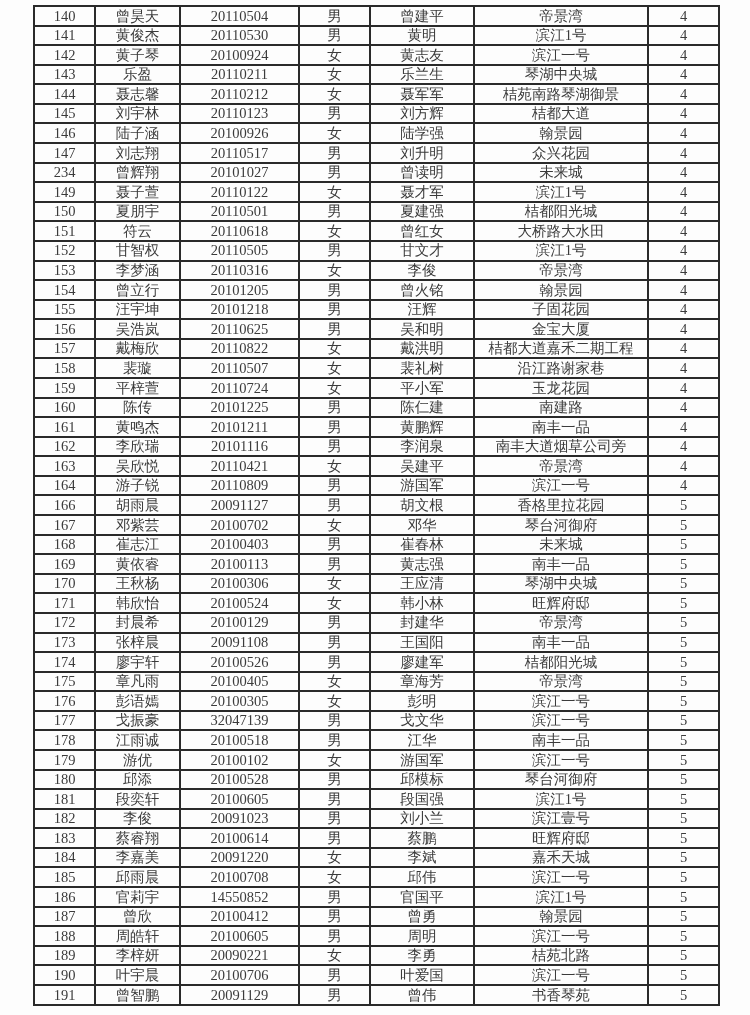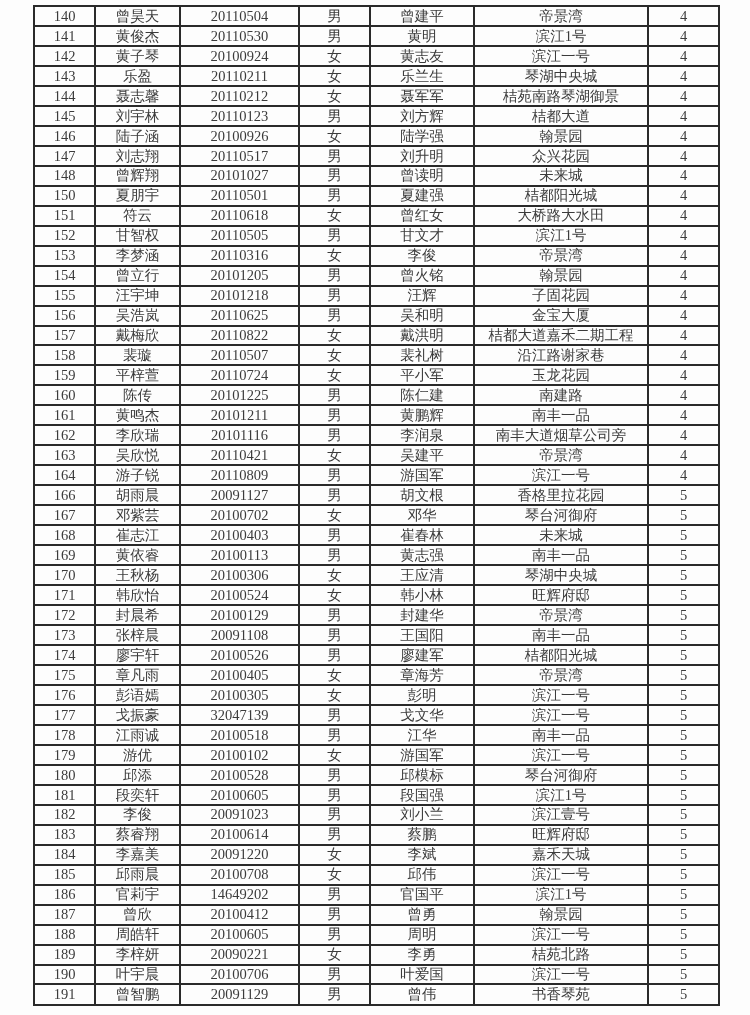--- a/index.html
+++ b/index.html
@@ -127,26 +127,35 @@
         <tr>
           <td>147</td>
           <td>刘志翔</td>
           <td>20110517</td>
           <td>男</td>
           <td>刘升明</td>
           <td>众兴花园</td>
           <td>4</td>
         </tr>
         <tr>
-          <td>148</td>
+          <td>234</td>
           <td>曾辉翔</td>
           <td>20101027</td>
           <td>男</td>
           <td>曾读明</td>
           <td>未来城</td>
+          <td>4</td>
+        </tr>
+        <tr>
+          <td>149</td>
+          <td>聂子萱</td>
+          <td>20110122</td>
+          <td>女</td>
+          <td>聂才军</td>
+          <td>滨江1号</td>
           <td>4</td>
         </tr>
         <tr>
           <td>150</td>
           <td>夏朋宇</td>
           <td>20110501</td>
           <td>男</td>
           <td>夏建强</td>
           <td>桔都阳光城</td>
           <td>4</td>
@@ -453,21 +462,21 @@
           <td>邱雨晨</td>
           <td>20100708</td>
           <td>女</td>
           <td>邱伟</td>
           <td>滨江一号</td>
           <td>5</td>
         </tr>
         <tr>
           <td>186</td>
           <td>官莉宇</td>
-          <td>14649202</td>
+          <td>14550852</td>
           <td>男</td>
           <td>官国平</td>
           <td>滨江1号</td>
           <td>5</td>
         </tr>
         <tr>
           <td>187</td>
           <td>曾欣</td>
           <td>20100412</td>
           <td>男</td>

